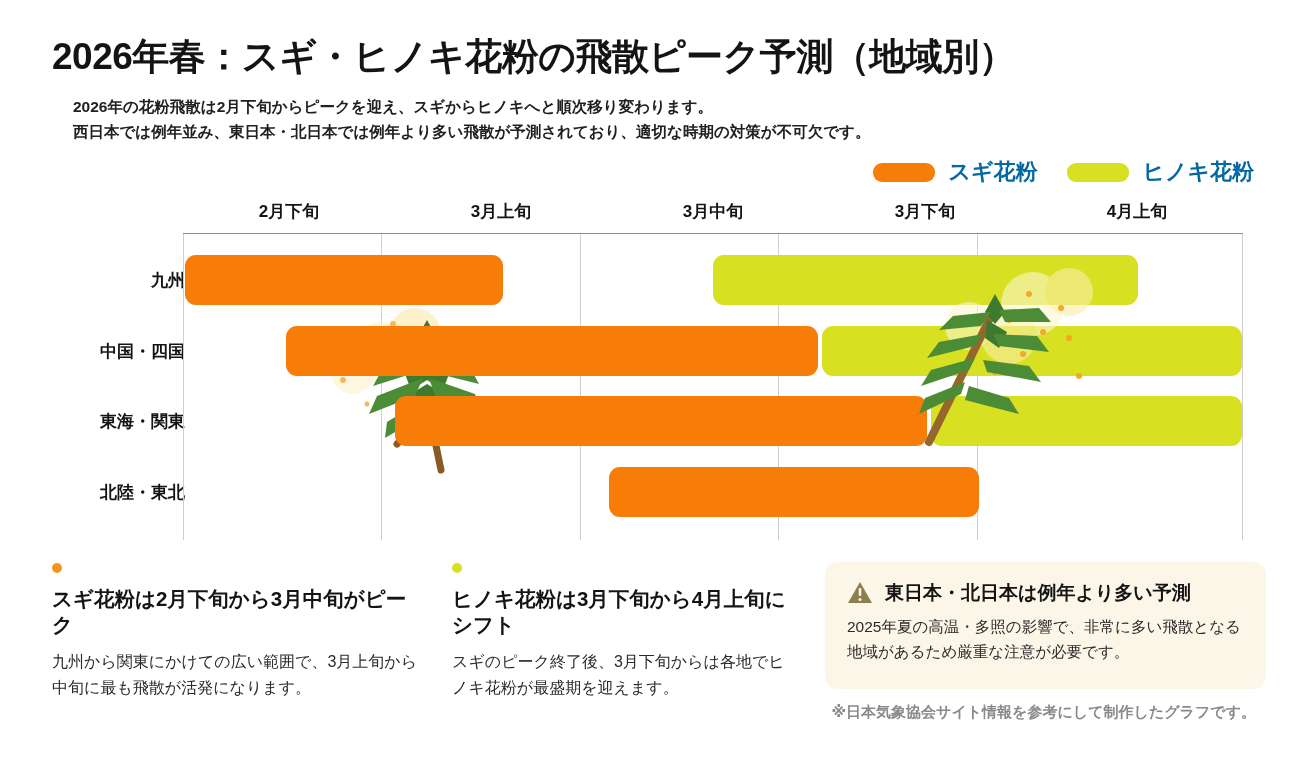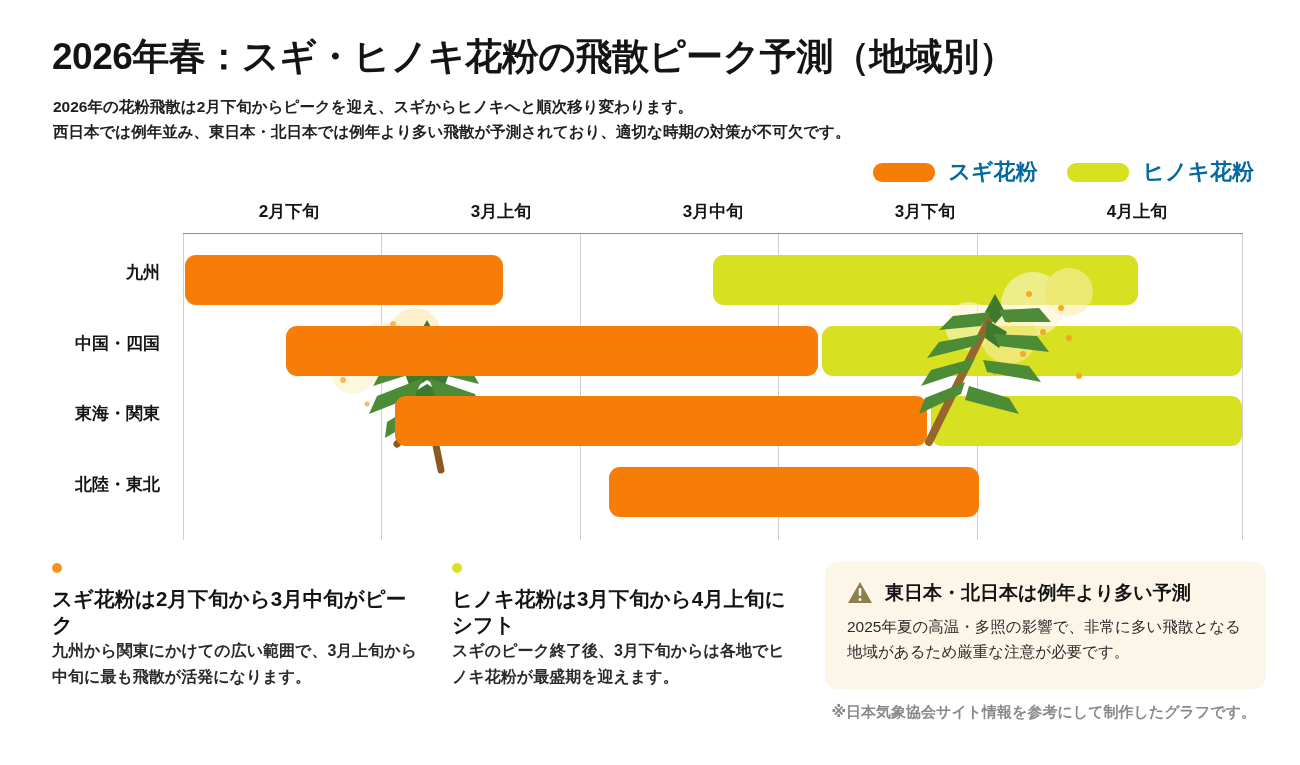--- a/index.html
+++ b/index.html
@@ -17,21 +17,21 @@
   .title{
     position:absolute;left:52px;top:32px;
     font-size:37px;font-weight:bold;letter-spacing:-0.5px;
     color:#141414;white-space:nowrap;
   }
   .subtitle{
     position:absolute;left:53px;top:94px;
     font-size:15.5px;font-weight:bold;line-height:1.62;
     color:#202020;white-space:nowrap;
   }
-  .subtitle div{white-space:nowrap;}
+  .subtitle div{white-space:nowrap;margin-left:20px;}
 
   
   .legend{
     position:absolute;right:46px;top:157px;
     display:flex;align-items:center;gap:30px;
   }
   .legend-item{display:flex;align-items:center;gap:13px;}
   .legend-swatch{width:62px;height:19px;border-radius:9px;display:block;}
   .legend-label{font-size:22px;font-weight:bold;color:#0369a1;white-space:nowrap;}
 
@@ -52,21 +52,21 @@
   .gridline{
     position:absolute;top:0;bottom:0;width:1px;background:#cfcfcf;
   }
   .axis-top{
     position:absolute;left:183px;top:233px;width:1060px;height:1px;background:#8d8d8d;
   }
   .axis-left{
     position:absolute;left:183px;top:234px;width:1px;height:306px;background:#b9b9b9;
   }
 
-  .rowlabels{position:absolute;left:0;top:226px;width:172px;height:306px;}
+  .rowlabels{position:absolute;left:0;top:234px;width:172px;height:306px;padding-left:25px;}
   .rowlabel{
     position:absolute;right:12px;
     font-size:17px;font-weight:bold;color:#141414;white-space:nowrap;
     transform:translateY(-50%);
   }
 
   .bar{
     position:absolute;height:50px;border-radius:11px;
   }
   .bar.cedar{background:#f87c08;}
@@ -75,21 +75,21 @@
   
   .illus{position:absolute;pointer-events:none;}
 
   
   .callout{position:absolute;}
   .callout .chead{display:flex;align-items:flex-start;gap:13px;flex-direction:column;}
   .cbar{width:10px;border-radius:5px;flex:0 0 10px;margin-top:3px;}
   .cbar.orange{background:#f7941e;height:44px;}
   .cbar.yellow{background:#d7e021;height:44px;}
   .ctitle{font-size:20.5px;font-weight:bold;line-height:1.28;color:#141414;}
-  .cbody{font-size:16px;line-height:1.62;color:#2a2a2a;margin-top:0;font-weight:700;}
+  .cbody{font-size:16px;line-height:1.62;color:#2a2a2a;margin-top:11px;font-weight:400;}
 
   .warnbox{
     position:absolute;left:825px;top:562px;width:441px;height:127px;
     background:#fbf6e8;border-radius:13px;
   }
   .warn-head{display:flex;align-items:center;gap:12px;padding:18px 0 0 22px;}
   .warn-title{font-size:19px;font-weight:bold;color:#141414;white-space:nowrap;}
   .warn-body{
     font-size:15.5px;line-height:1.6;color:#2a2a2a;font-weight:500;
     padding:9px 20px 0 22px;

